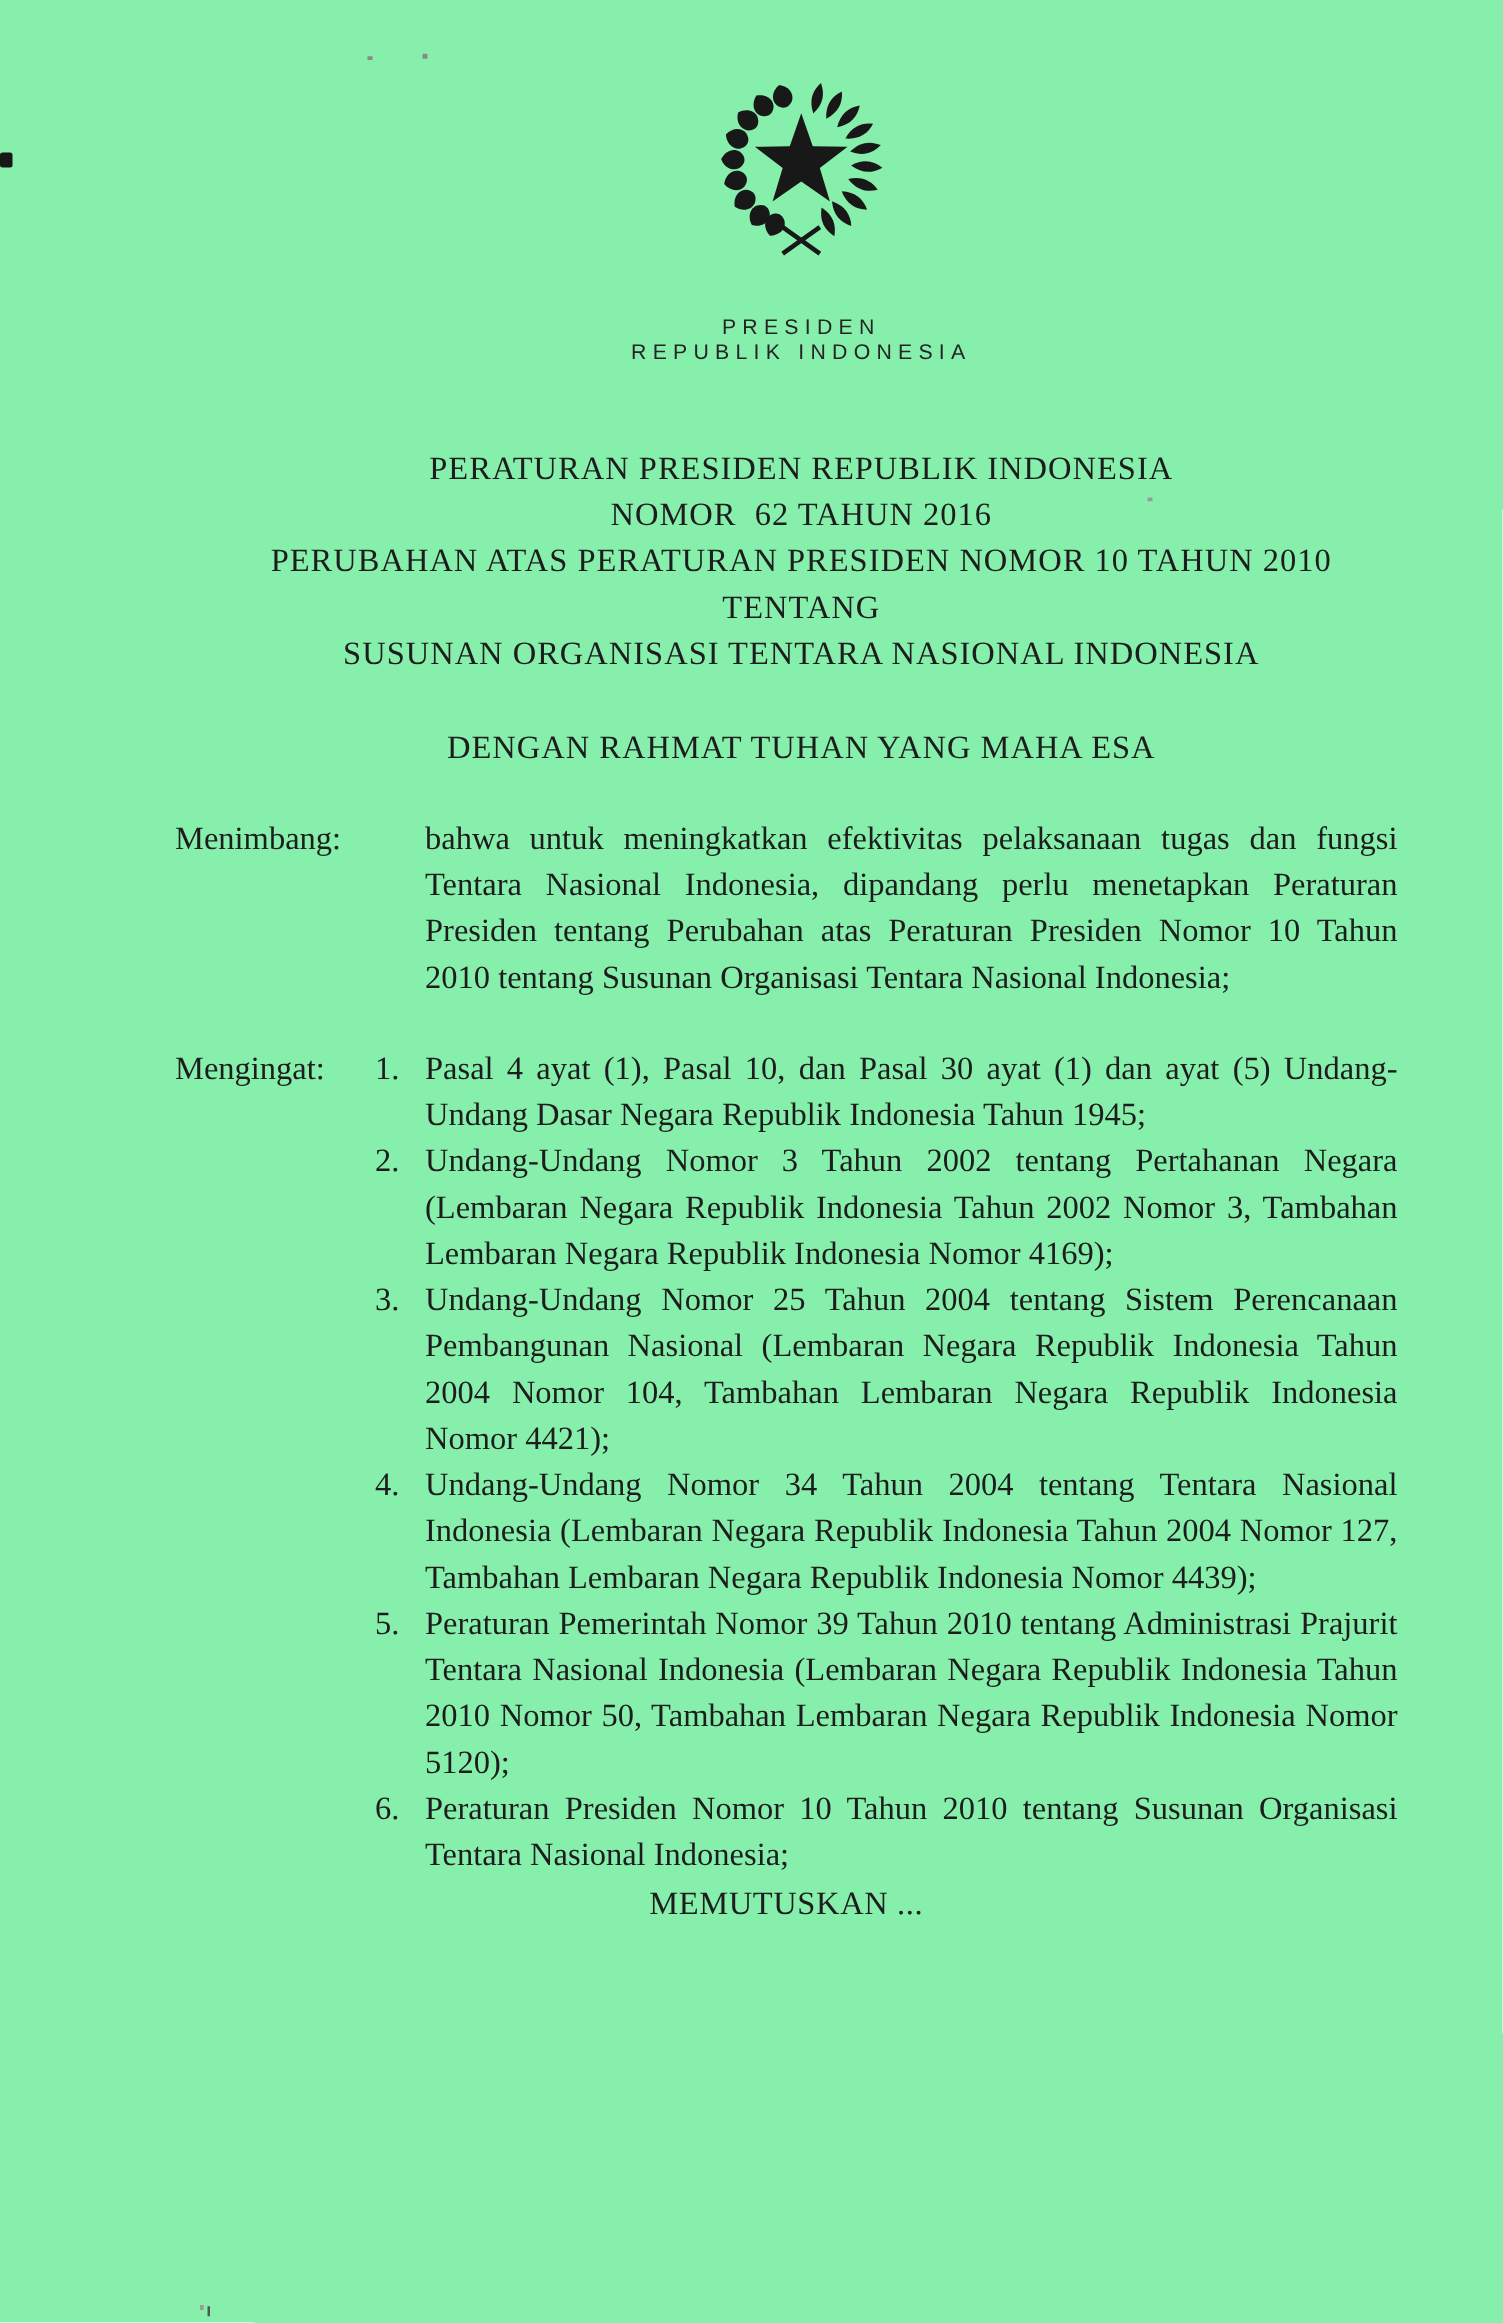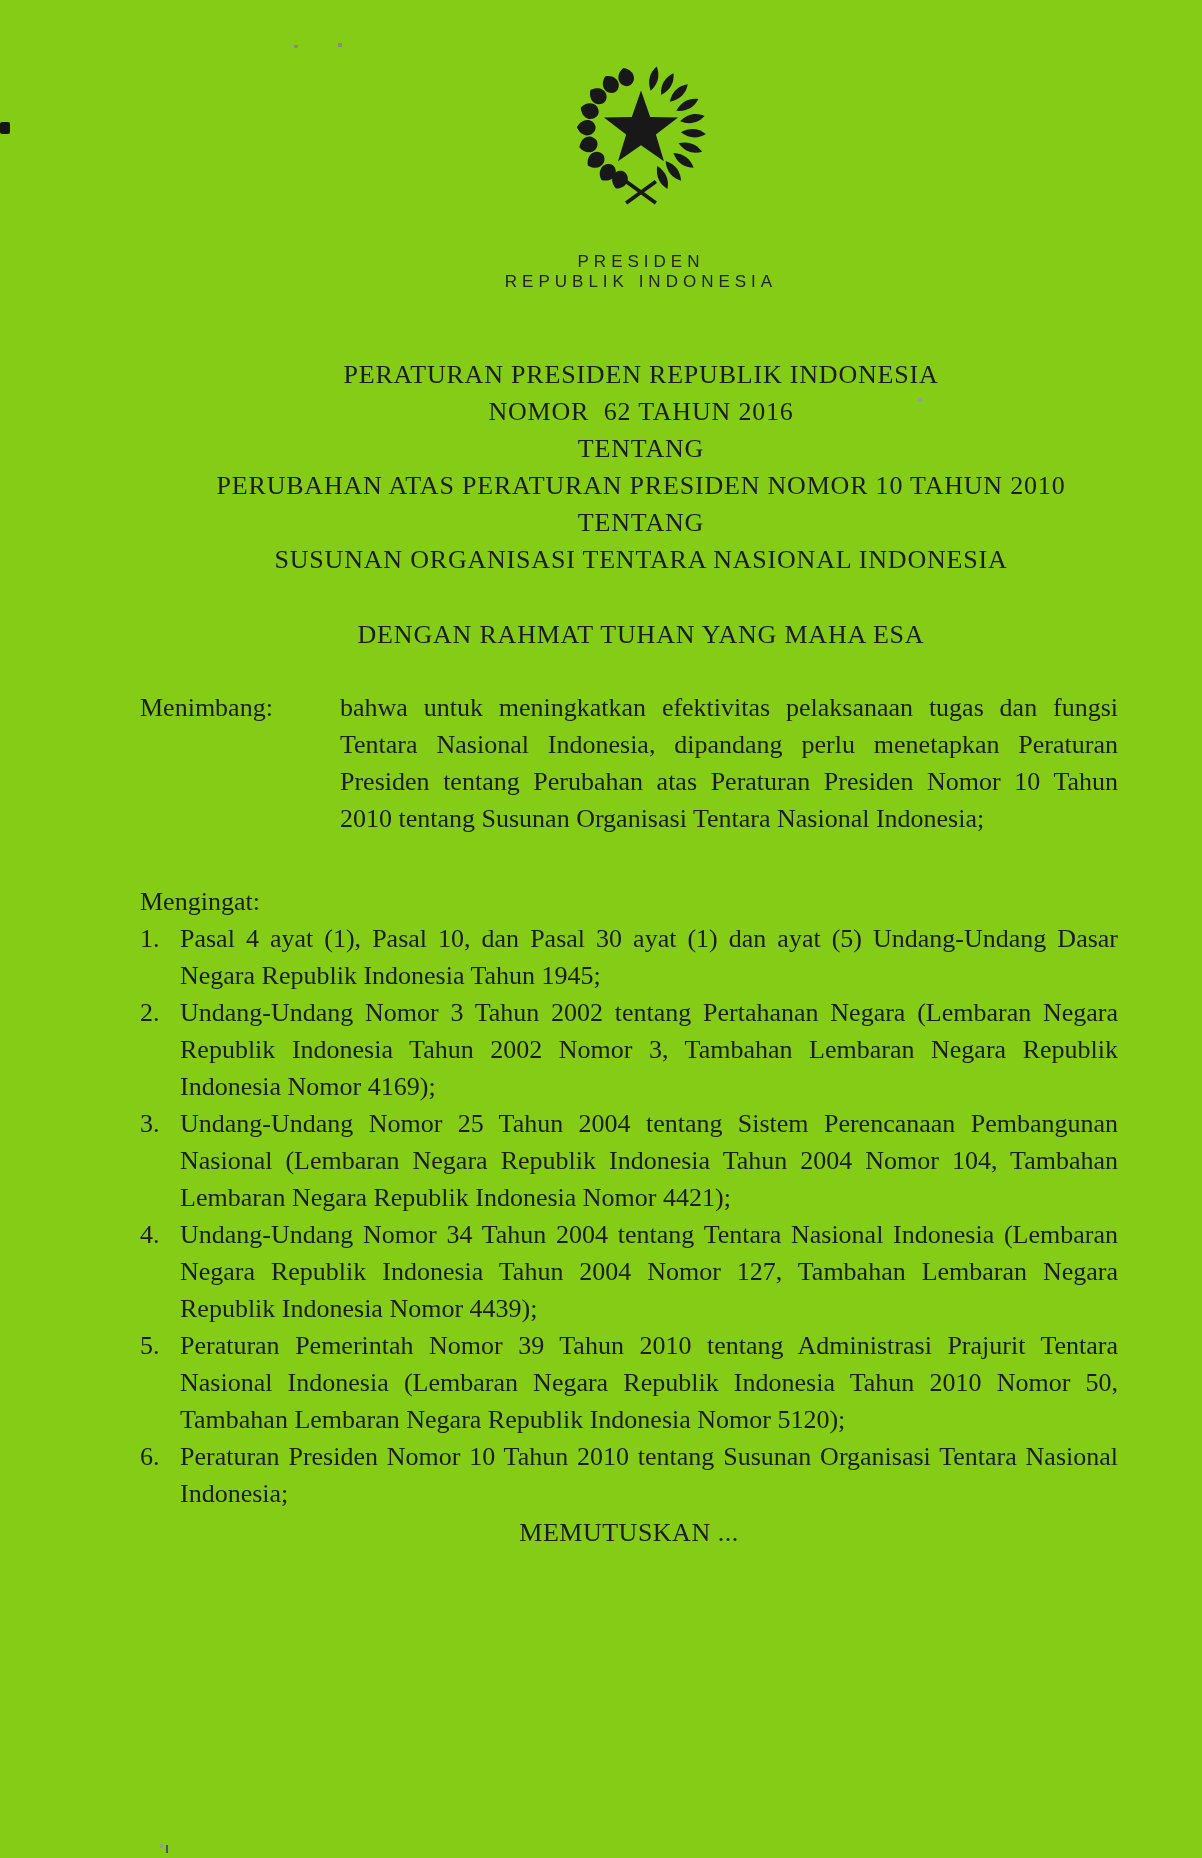--- a/index.html
+++ b/index.html
@@ -1,19 +1,19 @@
 <!DOCTYPE html>
 <html><head>
 <meta charset="utf-8">
 <style>
   html,body{margin:0;padding:0;background:#ffffff;}
   .page{
     position:relative;
     width:1202px;height:1858px;
-    background:#84cc16;
+    background:#86efac;
     box-sizing:border-box;
     padding:64px 84px 0 140px;
     overflow:hidden;
     font-family:"Liberation Serif","DejaVu Serif",serif;
     font-size:26px;line-height:37px;
     color:#1d1d1d;
   }
   
   .masthead{text-align:center;margin-left:24px;}
   .seal{display:inline-block;}
@@ -22,21 +22,21 @@
     font-size:17px;line-height:20px;letter-spacing:5px;color:#242424;
   }
   .org-1{margin-top:32px;}
   
   .title-block{text-align:center;margin-left:24px;margin-top:64px;letter-spacing:0.8px;}
   .title-line{white-space:pre-wrap;}
   .preamble{text-align:center;margin-left:24px;margin-top:38px;letter-spacing:0.8px;}
   
   .row{display:flex;align-items:flex-start;}
   .row-considering{margin-top:36px;}
-  .row-remembering{margin-top:46px;flex-direction:column;}
+  .row-remembering{margin-top:36px;}
   .label-cell{
     flex:0 0 auto;width:140px;margin-right:20px;
     display:flex;
   }
   .num-gap{flex:0 0 auto;width:40px;}
   .text-cell{flex:1 1 auto;text-align:justify;}
   .list{flex:1 1 auto;}
   .item{display:flex;align-items:flex-start;}
   .item-num{flex:0 0 auto;width:40px;}
   .item-text{flex:1 1 auto;text-align:justify;}
@@ -96,21 +96,20 @@
         <path d="M69,126 L101,149 M101,126 L69,149" stroke="#181818" stroke-width="4" fill="none"></path>
       </g>
     </svg>
     <div class="org org-1">PRESIDEN</div>
     <div class="org org-2">REPUBLIK INDONESIA</div>
   </header>
 
   <section class="title-block">
     <div class="title-line">PERATURAN PRESIDEN REPUBLIK INDONESIA</div>
     <div class="title-line">NOMOR  62 TAHUN 2016</div>
-    <div class="title-line">TENTANG</div>
     <div class="title-line">PERUBAHAN ATAS PERATURAN PRESIDEN NOMOR 10 TAHUN 2010 TENTANG</div>
     <div class="title-line">SUSUNAN ORGANISASI TENTARA NASIONAL INDONESIA</div>
   </section>
 
   <section class="preamble">
     <div>DENGAN RAHMAT TUHAN YANG MAHA ESA</div>
   </section>
 
   <section class="row row-considering">
     <div class="label-cell">

